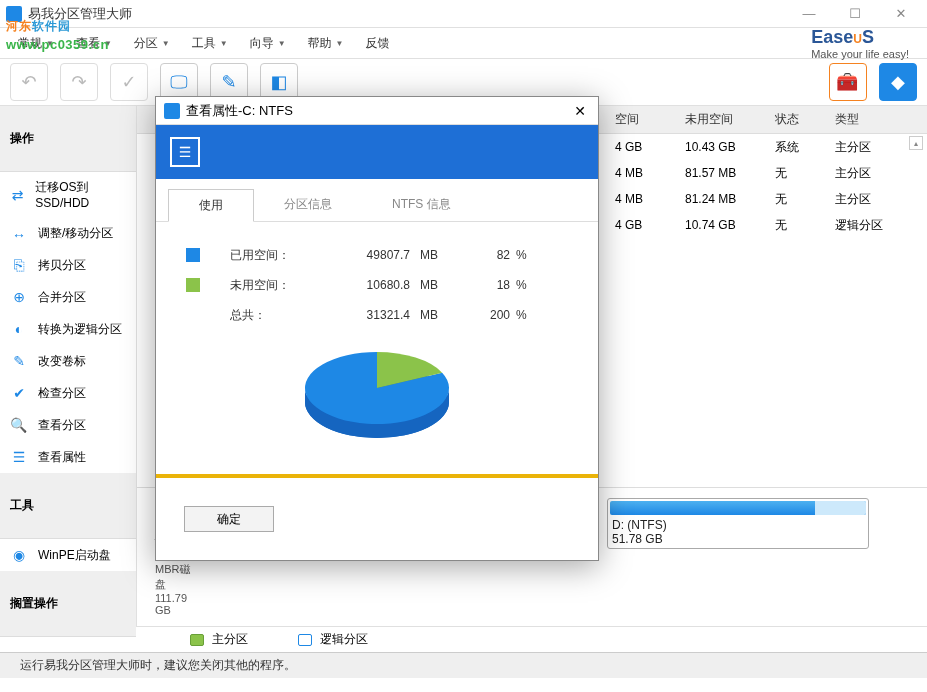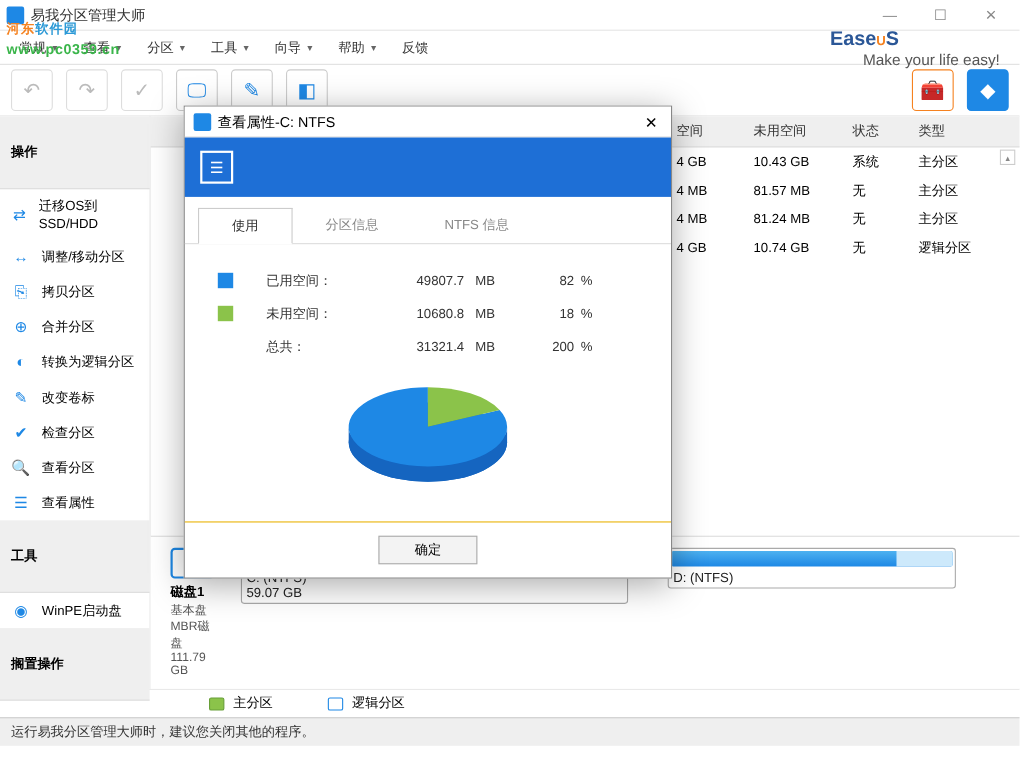--- a/index.html
+++ b/index.html
@@ -11,21 +11,21 @@
 .titlebar .title { flex: 1; color: #333; font-size: 13px; }
 .win-btns { display: flex; gap: 18px; margin-right: 6px; }
 .win-btn { width: 28px; text-align: center; color: #888; cursor: pointer; font-size: 13px; }
 
 
 .menubar { height: 30px; background: #fff; display: flex; align-items: center; padding: 0 8px; gap: 2px; }
 .menu-item { padding: 4px 10px; color: #333; cursor: pointer; display: flex; align-items: center; gap: 4px; }
 .caret { font-size: 8px; color: #666; }
 .brand { margin-left: auto; padding-right: 10px; }
 .brand-logo { font-weight: bold; font-size: 18px; color: #2b5797; }
-.brand-sub { font-size: 14px; color: #555; margin-left: 30px; }
+.brand-sub { font-size: 11px; color: #555; }
 .brand-u { color: #f58220; }
 
 
 .toolbar { height: 48px; background: #fff; border-top: 1px solid #e0e0e0; border-bottom: 1px solid #e0e0e0; display: flex; align-items: center; padding: 0 10px; gap: 12px; }
 .tb-btn { width: 38px; height: 38px; border: 1px solid #ccc; border-radius: 4px; display: flex; align-items: center; justify-content: center; color: #1e88e5; cursor: pointer; font-size: 18px; }
 .tb-btn.disabled { color: #bbb; border-color: #ddd; }
 .tb-spacer { flex: 1; }
 .tb-btn.orange { color: #f58220; border-color: #f58220; background:#fff; }
 .tb-btn.blue { background: #1e88e5; color: #fff; border-color: #1e88e5; }
 
@@ -66,31 +66,31 @@
 .tiny-bar .part-bar { background:#8bc34a; width:4px;}
 
 
 .legend { height: 26px; border-top: 1px solid #e0e0e0; display: flex; align-items: center; padding: 0 190px; gap: 50px; }
 .lg-item { display: flex; align-items: center; gap: 8px; }
 .lg-sw { width: 14px; height: 12px; border-radius: 2px; }
 .lg-green { background: #8bc34a; border:1px solid #689f38; }
 .lg-blue { background: #fff; border:1px solid #1e88e5; }
 
 
-.statusbar { height: 26px; background: #efefef; border-top: 1px solid #ccc; display: flex; align-items: center; padding: 0 10px; color: #333; }
+.statusbar { height: 26px; background: #efefef; border-top: 1px solid #ccc; display: flex; align-items: center; padding: 0 20px; color: #333; }
 
 
 .watermark { position: absolute; top: 6px; left: 6px; pointer-events: none; z-index: 5; }
 .wm1 { font-size: 26px; font-weight: bold; letter-spacing: 1px; }
 .wm1 .a{color:#f58220;} .wm1 .b{color:#2b99d6;}
 .wm2 { font-size: 13px; color: #3ab54a; font-weight: bold; letter-spacing: 0.5px; }
 
 
 .overlay { position: absolute; top: 0; left: 0; right: 0; bottom: 0; z-index: 10; }
-.modal { position: absolute; left: 167px; top: 96px; width: 444px; background: #fff; border: 1px solid #888; box-shadow: 0 6px 30px rgba(0,0,0,0.35); }
+.modal { position: absolute; left: 155px; top: 96px; width: 444px; background: #fff; border: 1px solid #888; box-shadow: 0 6px 30px rgba(0,0,0,0.35); }
 .m-title { height: 28px; background: #fff; display: flex; align-items: center; padding: 0 8px; border-bottom: 1px solid #ddd; }
 .m-title .app-icon { width: 16px; height: 16px; background: #1e88e5; border-radius: 2px; margin-right: 6px; }
 .m-title .t { flex: 1; font-size: 13px; }
 .m-close { width: 20px; text-align: center; cursor: pointer; font-size: 14px; }
 .m-hero { background: #1e6fd6; color: #fff; height: 54px; display: flex; align-items: center; padding: 0 14px; gap: 12px; }
 .m-hero-ico { width: 30px; height: 30px; border: 2px solid #fff; display: flex; align-items: center; justify-content: center; font-size: 14px; }
 .m-hero-txt { font-size: 13px; }
 .m-tabs { display: flex; border-bottom: 1px solid #ddd; padding: 0 12px; margin-top: 10px; }
 .m-tab { padding: 7px 30px; color: #888; cursor: pointer; }
 .m-tab.active { border: 1px solid #ccc; border-bottom: 1px solid #fff; color: #333; margin-bottom: -1px; background: #fff; }
@@ -99,21 +99,21 @@
 .m-sw { width: 14px; height: 14px; margin-right: 30px; }
 .sw-used { background: #1e88e5; }
 .sw-free { background: #8bc34a; }
 .m-lbl { width: 90px; color: #333; }
 .m-val { width: 90px; text-align: right; color: #333; }
 .m-unit { width: 50px; padding-left: 10px; color: #333; }
 .m-pct { width: 50px; text-align: right; color: #333; }
 .m-pctu { width: 20px; padding-left: 6px; color: #333; }
 .pie { display: flex; justify-content: center; margin: 10px 0 14px; }
 .pie svg { width: 170px; height: 110px; }
-.m-foot { border-top: 1px solid #eab308; padding: 12px; display: flex; justify-content: center; }
+.m-foot { border-top: 4px solid #eab308; padding: 28px; display: flex; }
 .m-ok { width: 90px; height: 26px; border: 1px solid #aaa; background: #f3f3f3; cursor: pointer; }
 </style>
 </head>
 <body>
 
 <div class="watermark">
   <div class="wm1"><span class="a">河东</span><span class="b">软件园</span></div>
   <div class="wm2">www.pc0359.cn</div>
 </div>
 
@@ -282,20 +282,21 @@
             <div class="part-bar"></div>
           </div>
           <div class="part tiny-bar">
             <div class="part-bar"></div>
           </div>
           <div class="part" style="width: 262px;">
             <div class="part-bar">
               <div class="free" style="width:20%"></div>
             </div>
             <div class="part-lbl">D: (NTFS)</div>
+            <div class="part-size">51.78 GB</div>
           </div>
         </div>
     </div>
   </div>
 </div>
 <div class="scroll-up">▴</div>
 
 <div class="legend">
   <div class="lg-item">
       <div class="lg-sw lg-green"></div>

